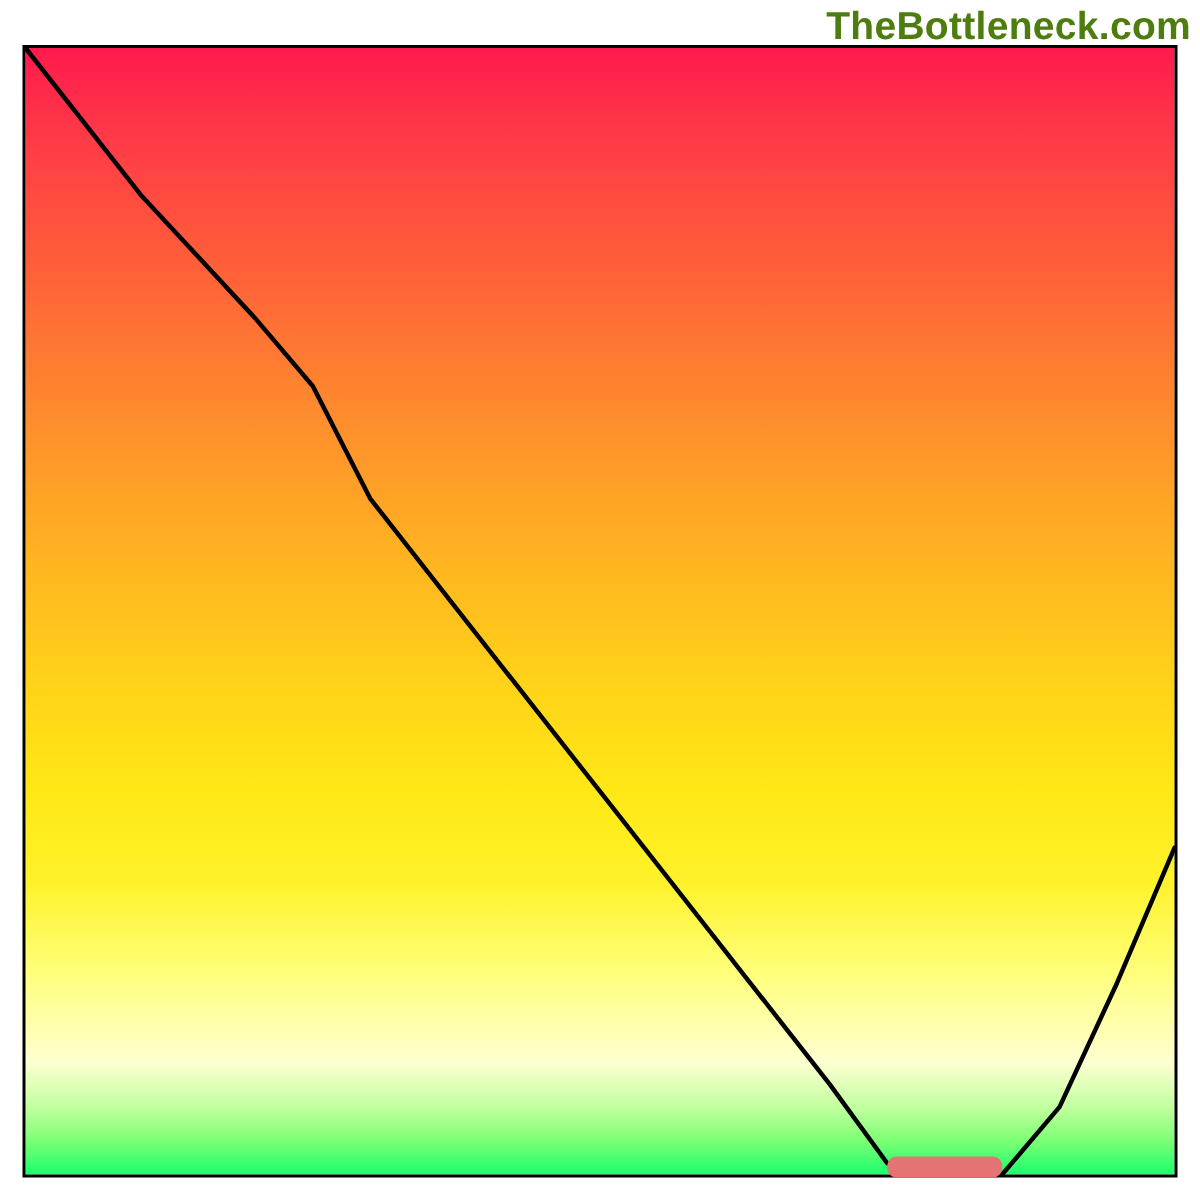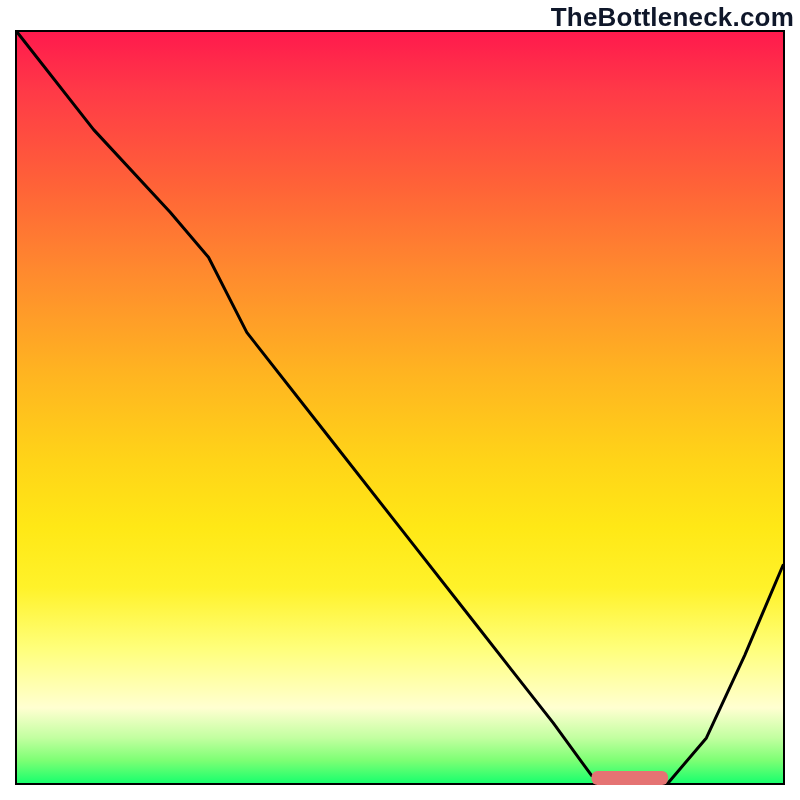--- a/index.html
+++ b/index.html
@@ -9,21 +9,21 @@
     width: 800px;
     height: 800px;
   }
   .watermark {
     position: absolute;
     top: 2px;
     right: 6px;
     font-family: Arial, Helvetica, sans-serif;
     font-size: 26px;
     font-weight: 600;
-    color: #0f172a;
+    color: #4d7c0f;
     letter-spacing: 0.2px;
   }
   .plot-area {
     position: absolute;
     left: 15px;
     top: 30px;
     width: 770px;
     height: 755px;
     background: linear-gradient(to bottom,
       #ff1a4d 0%,

